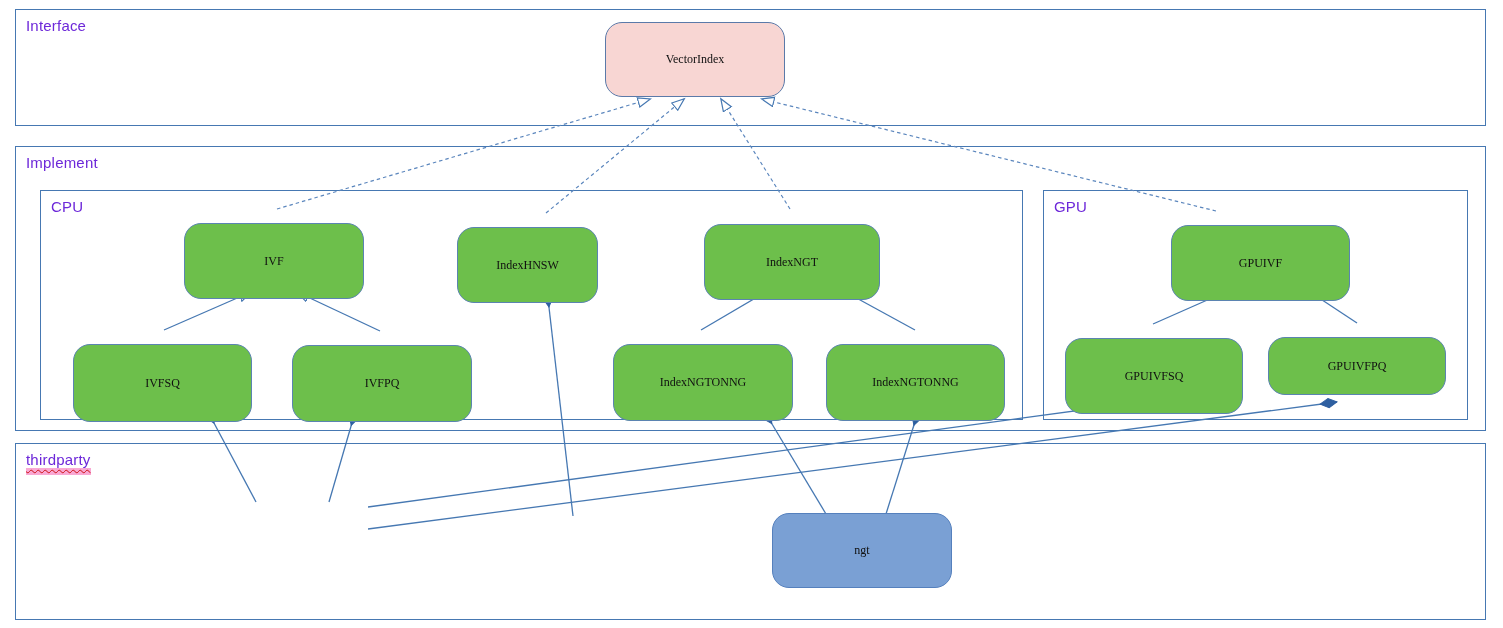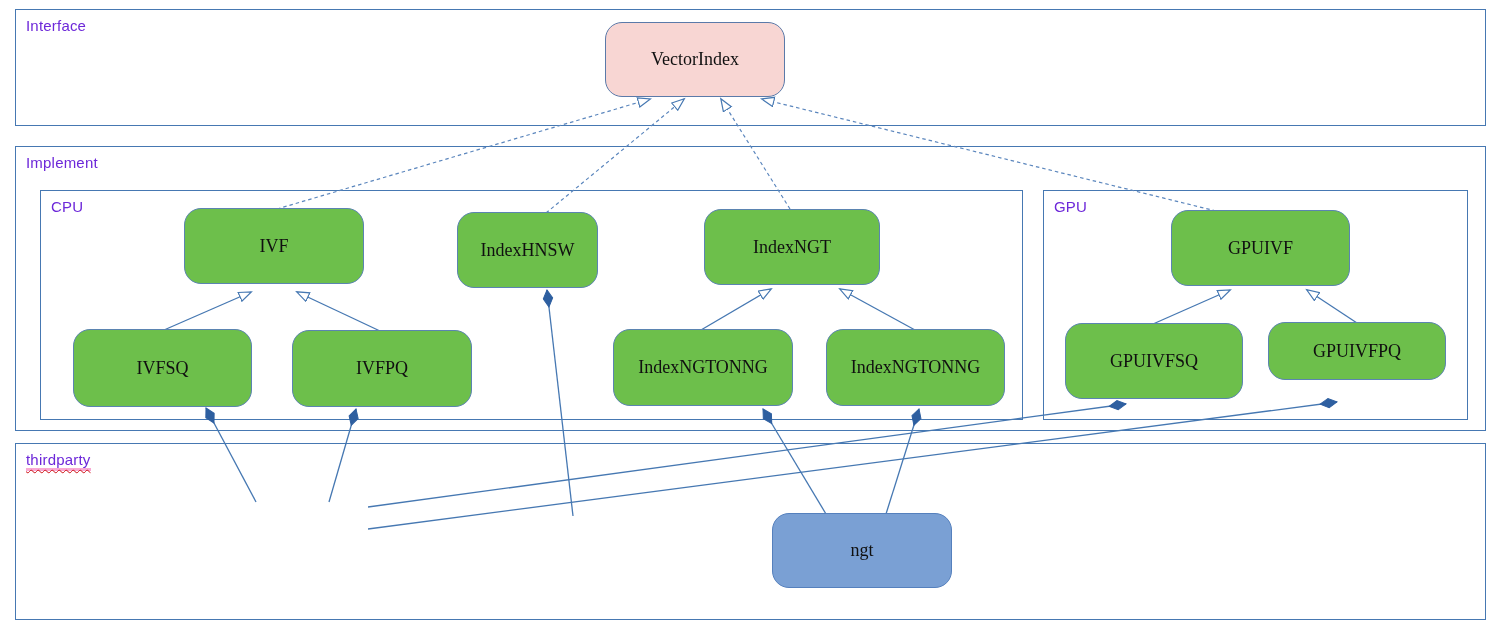--- a/index.html
+++ b/index.html
@@ -8,36 +8,36 @@
     font-family:"Liberation Sans", sans-serif; overflow:hidden;
   }
   
   .frame { position:absolute; border:1.5px solid #4678b2; background:transparent; box-sizing:border-box; }
   #c-interface  { left:15px;  top:9px;   width:1471px; height:117px; }
   #c-implement  { left:15px;  top:146px; width:1471px; height:285px; }
   #c-cpu        { left:40px;  top:190px; width:983px;  height:230px; }
   #c-gpu        { left:1043px;top:190px; width:425px;  height:230px; }
   #c-thirdparty { left:15px;  top:443px; width:1471px; height:177px; }
   .frame-label { position:absolute; top:7px; left:10px; font-size:15px; color:#6d28d9; letter-spacing:.2px; }
-  .u-solid { border-bottom:3px solid #f9a8d4; padding-bottom:0px; }
+  .u-solid { border-bottom:7px solid #f9a8d4; padding-bottom:0px; }
   .u-wavy  { text-decoration:underline wavy #cc1111 1px; text-underline-offset:4px; }
 
   
   svg.edges { position:absolute; left:0; top:0; width:1503px; height:628px; pointer-events:none; }
   .edge { stroke:#4678b2; stroke-width:1.3; fill:none; }
   .edge.realization { stroke:#5b86bd; stroke-width:1.2; stroke-dasharray:3.5 3; }
 
   
   .node {
     position:absolute; box-sizing:border-box;
     border:1.6px solid #5b84b1; border-radius:17px;
     display:flex; align-items:center; justify-content:center;
-    font-family:"Liberation Serif", serif; font-size:18px; color:#101010;
+    font-family:"Liberation Serif", serif; font-size:12px; color:#101010;
   }
-  .node.green { background:#6dbf4b; border-color:#5b84b1; }
+  .node.green { background:#6dbf4b; border-color:#5b84b1;margin-top:15px; }
   .node.pink  { background:#f8d6d3; border-color:#5b7aa9; }
   .node.blue  { background:#7aa0d4; border-color:#5580bd; }
 
   #n-vectorindex  { left:605px;  top:22px;  width:180px; height:75px; }
   #n-ivf          { left:184px;  top:208px; width:180px; height:76px; }
   #n-indexhnsw    { left:457px;  top:212px; width:141px; height:76px; }
   #n-indexngt     { left:704px;  top:209px; width:176px; height:76px; }
   #n-ivfsq        { left:73px;   top:329px; width:179px; height:78px; }
   #n-ivfpq        { left:292px;  top:330px; width:180px; height:77px; }
   #n-indexngtonng { left:613px;  top:329px; width:180px; height:77px; }

